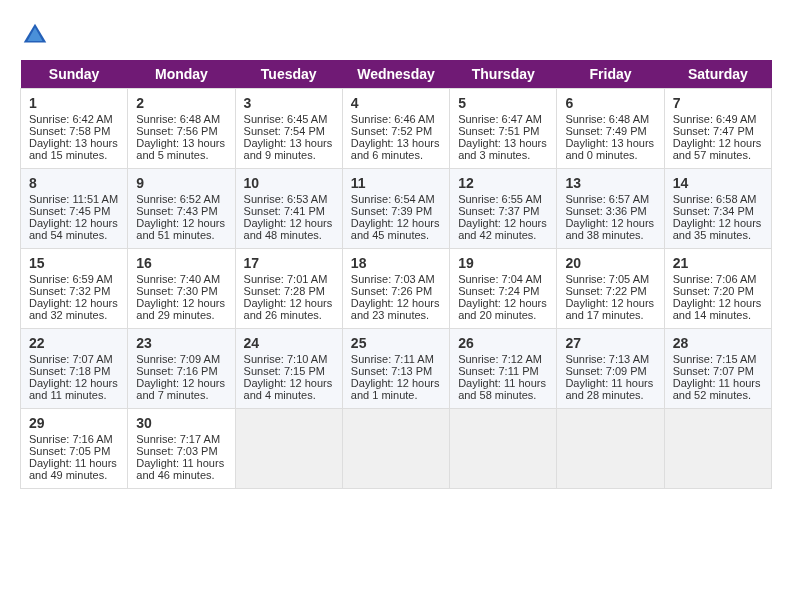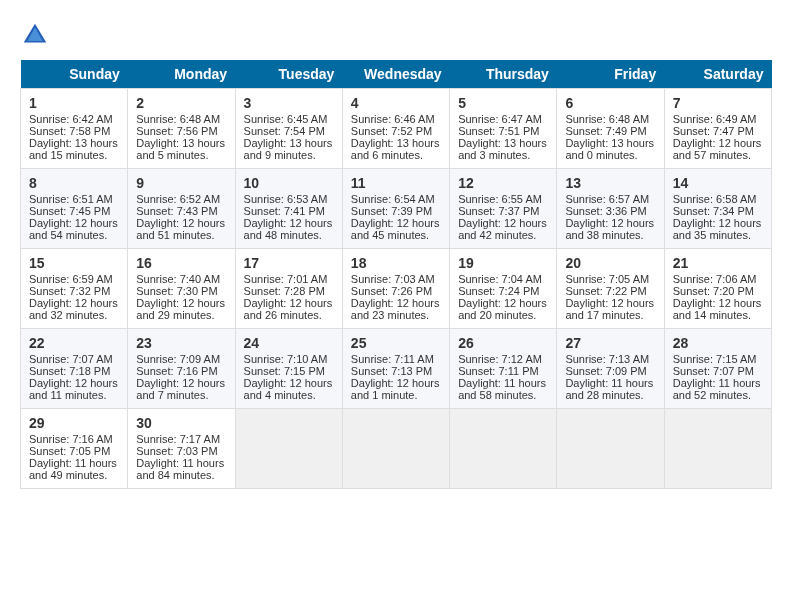--- a/index.html
+++ b/index.html
@@ -46,23 +46,23 @@
     .location {
       font-size: 15px;
       color: #555;
     }
     table {
       width: 100%;
       border-collapse: collapse;
       table-layout: fixed;
     }
     th {
-      background-color: #0369a1;
+      background-color: #701a75;
       color: #fff;
-      text-align: right;
+      text-align: center;
       padding: 6px 8px;
       font-size: 14px;
       font-weight: bold;
     }
     td {
       vertical-align: top;
       padding: 6px 8px;
       font-size: 11px;
       color: #333;
       border: 1px solid #ddd;
@@ -164,21 +164,21 @@
           <span class="day-num">7</span>
           <div>Sunrise: 6:49 AM</div>
           <div>Sunset: 7:47 PM</div>
           <div>Daylight: 12 hours</div>
           <div>and 57 minutes.</div>
         </td>
       </tr>
       <tr>
         <td>
           <span class="day-num">8</span>
-          <div>Sunrise: 6:51 AM</div>
+          <div>Sunrise: 11:51 AM</div>
           <div>Sunset: 7:45 PM</div>
           <div>Daylight: 12 hours</div>
           <div>and 54 minutes.</div>
         </td>
         <td>
           <span class="day-num">9</span>
           <div>Sunrise: 6:52 AM</div>
           <div>Sunset: 7:43 PM</div>
           <div>Daylight: 12 hours</div>
           <div>and 51 minutes.</div>
@@ -327,21 +327,21 @@
           <div>Sunrise: 7:16 AM</div>
           <div>Sunset: 7:05 PM</div>
           <div>Daylight: 11 hours</div>
           <div>and 49 minutes.</div>
         </td>
         <td>
           <span class="day-num">30</span>
           <div>Sunrise: 7:17 AM</div>
           <div>Sunset: 7:03 PM</div>
           <div>Daylight: 11 hours</div>
-          <div>and 84 minutes.</div>
+          <div>and 46 minutes.</div>
         </td>
         <td class="empty"></td>
         <td class="empty"></td>
         <td class="empty"></td>
         <td class="empty"></td>
         <td class="empty"></td>
       </tr>
     </tbody>
 </table>
 

